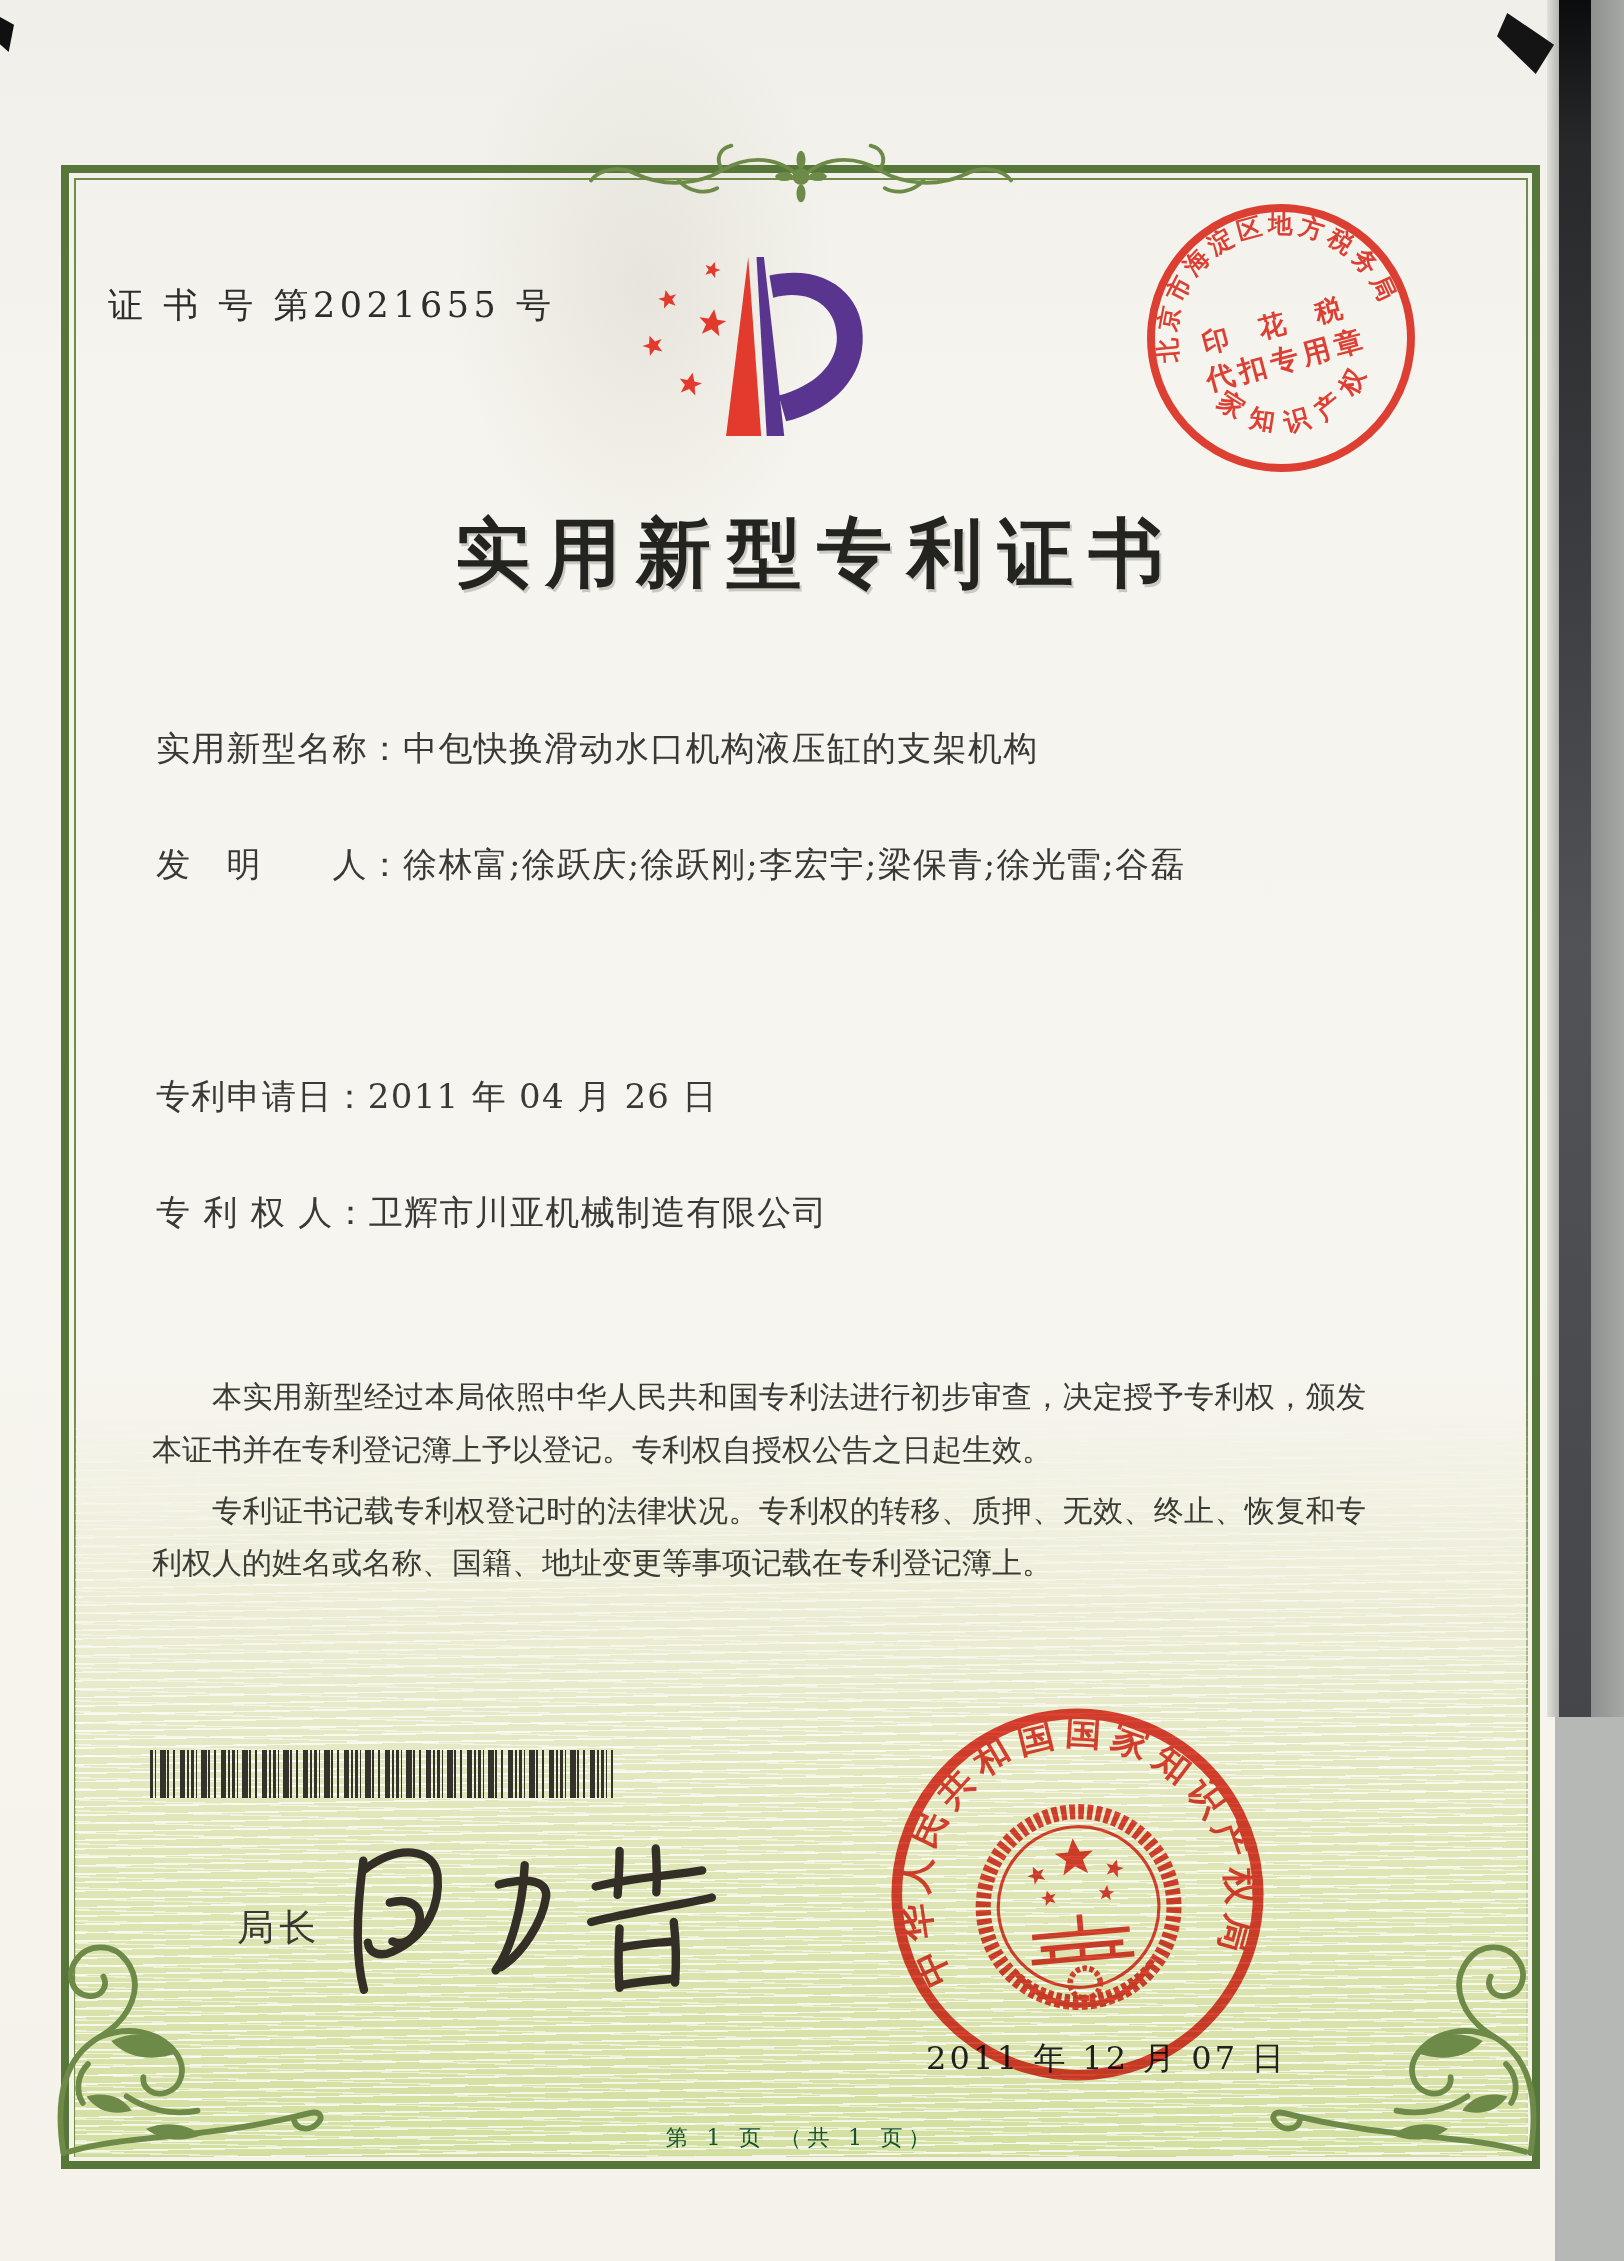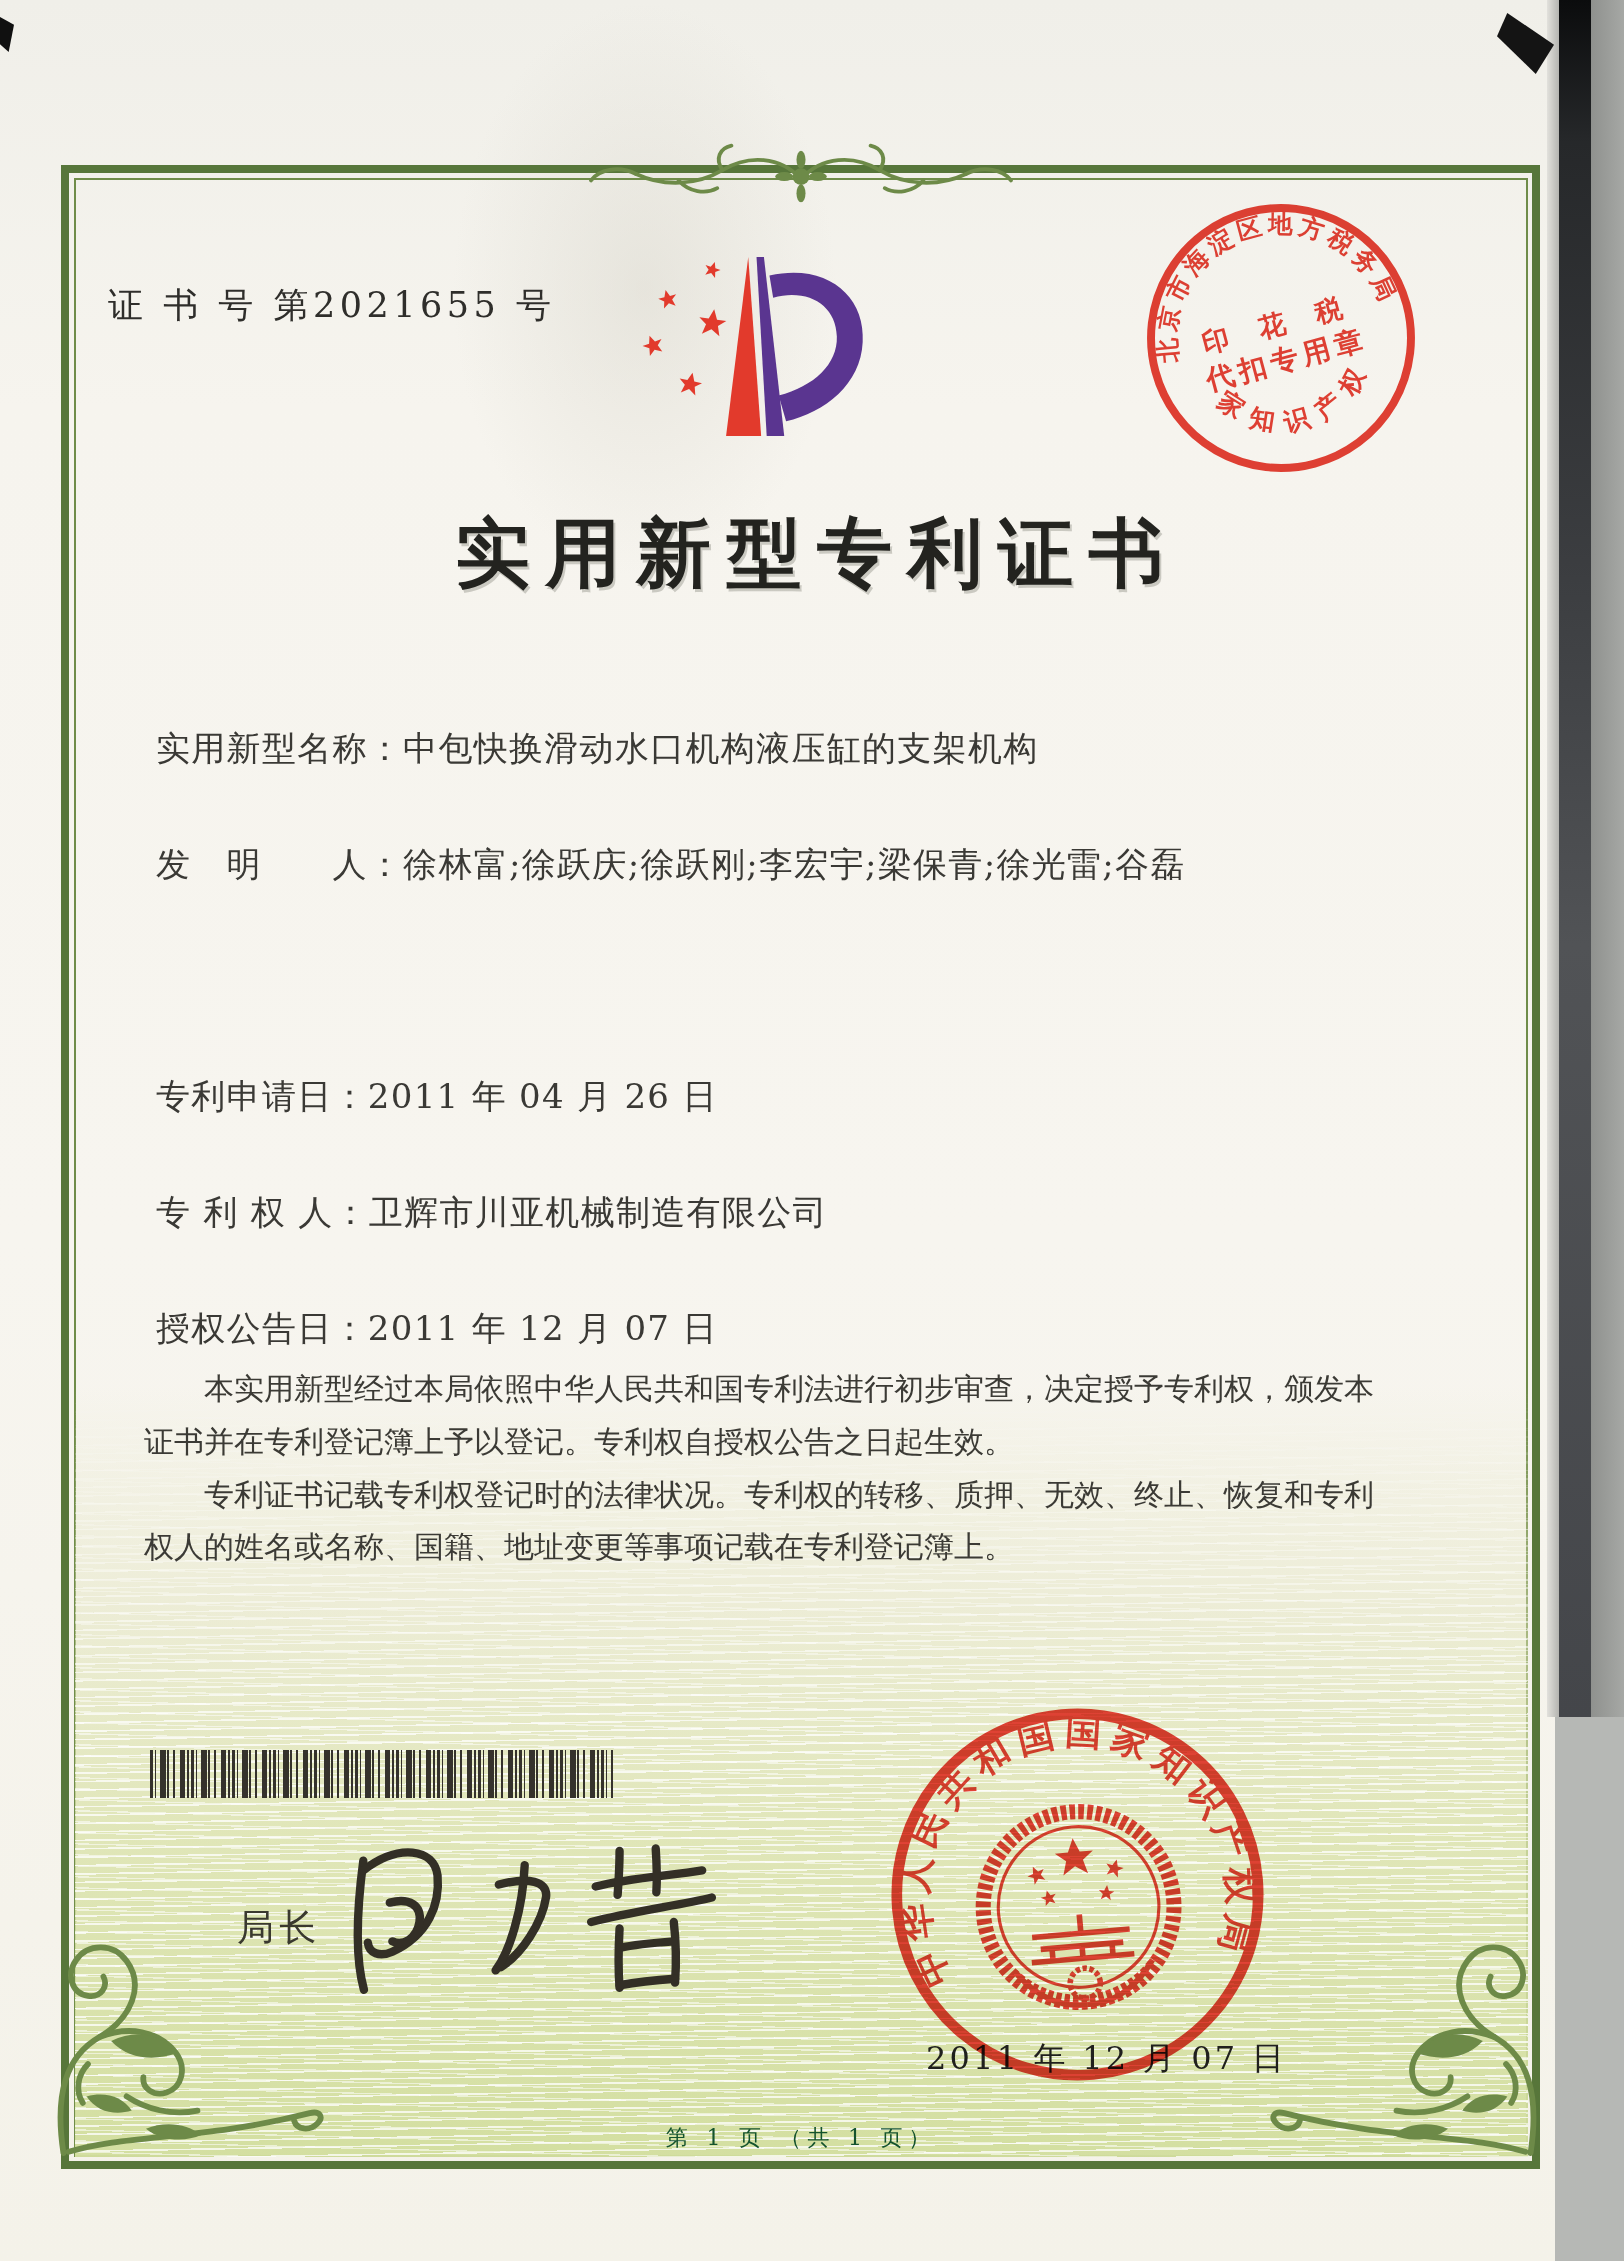--- a/index.html
+++ b/index.html
@@ -35,21 +35,21 @@
   #band .w1{background:repeating-linear-gradient(179deg,rgba(255,255,255,.75) 0 1.6px,rgba(255,255,255,0) 1.6px 8.4px);}
   #band .w2{background:repeating-linear-gradient(181.5deg,rgba(255,255,255,.55) 0 1.3px,rgba(255,255,255,0) 1.3px 11px);}
   
   .certno{position:absolute;left:108px;top:282px;z-index:2;font-size:35px;letter-spacing:4.5px;color:#2f2e2b;}
   .title{position:absolute;left:62px;top:504px;width:1478px;z-index:2;text-align:center;
     font-size:75px;font-weight:700;letter-spacing:15.5px;color:#23231f;
     text-shadow:1.9px 2.6px 0 rgba(90,88,80,.28);padding-left:16px;}
   .field{position:absolute;left:156px;z-index:2;font-size:34px;color:#3a3935;letter-spacing:1.3px;white-space:nowrap;}
   .paras{position:absolute;left:144px;top:1363px;width:1230px;z-index:2;font-size:30px;
     line-height:1.76;color:#3b3a35;text-align:justify;}
-  .paras p{margin:0;text-indent:2em;}
+  .paras p{margin:8px;text-indent:2em;}
   .barcode{position:absolute;left:150px;top:1750px;width:463px;height:48px;z-index:2;
     background-image:repeating-linear-gradient(90deg,
       #35322c 0 2.6px,transparent 2.6px 5.2px,#35322c 5.2px 6.4px,transparent 6.4px 10.3px,
       #35322c 10.3px 15.5px,transparent 15.5px 17.4px,#35322c 17.4px 18.7px,transparent 18.7px 23px,
       #35322c 23px 25px,transparent 25px 30px,#35322c 30px 35px,transparent 35px 37px,
       #35322c 37px 39px,transparent 39px 41px);}
   .director{position:absolute;left:237px;top:1903px;z-index:2;font-size:37px;letter-spacing:5.2px;color:#3a392f;}
   .sig{position:absolute;left:302px;top:1822px;width:426px;height:200px;z-index:3;}
   .issue-date{position:absolute;left:926px;top:2037px;z-index:4;font-size:32px;letter-spacing:3.2px;color:#20201d;}
   .footer{position:absolute;left:62px;top:2123px;width:1478px;z-index:2;text-align:center;
@@ -173,21 +173,20 @@
       <textPath href="#taxBot" startOffset="50%" text-anchor="middle">国家知识产权局</textPath>
     </text>
   </svg>
 
   <div class="title">实用新型专利证书</div>
 
   <div class="field" style="top:726px"><span>实用新型名称：</span><span>中包快换滑动水口机构液压缸的支架机构</span></div>
   <div class="field" style="top:842px"><span>发　明　　人：</span><span>徐林富;徐跃庆;徐跃刚;李宏宇;梁保青;徐光雷;谷磊</span></div>
   <div class="field" style="top:1074px"><span>专利申请日：</span><span>2011 年 04 月 26 日</span></div>
   <div class="field" style="top:1190px"><span>专 利 权 人：</span><span>卫辉市川亚机械制造有限公司</span></div>
-  <div class="field" style="top:1306px"><span>授权公告日：</span><span>2011 年 12 月 07 日</span></div>
 
   <div class="paras">
     <p>本实用新型经过本局依照中华人民共和国专利法进行初步审查，决定授予专利权，颁发本证书并在专利登记簿上予以登记。专利权自授权公告之日起生效。</p>
     <p>专利证书记载专利权登记时的法律状况。专利权的转移、质押、无效、终止、恢复和专利权人的姓名或名称、国籍、地址变更等事项记载在专利登记簿上。</p>
   </div>
 
   <div class="barcode"></div>
 
   <div class="director">局长</div>
   <svg class="sig" viewBox="0 0 660 300" aria-label="田力普">

